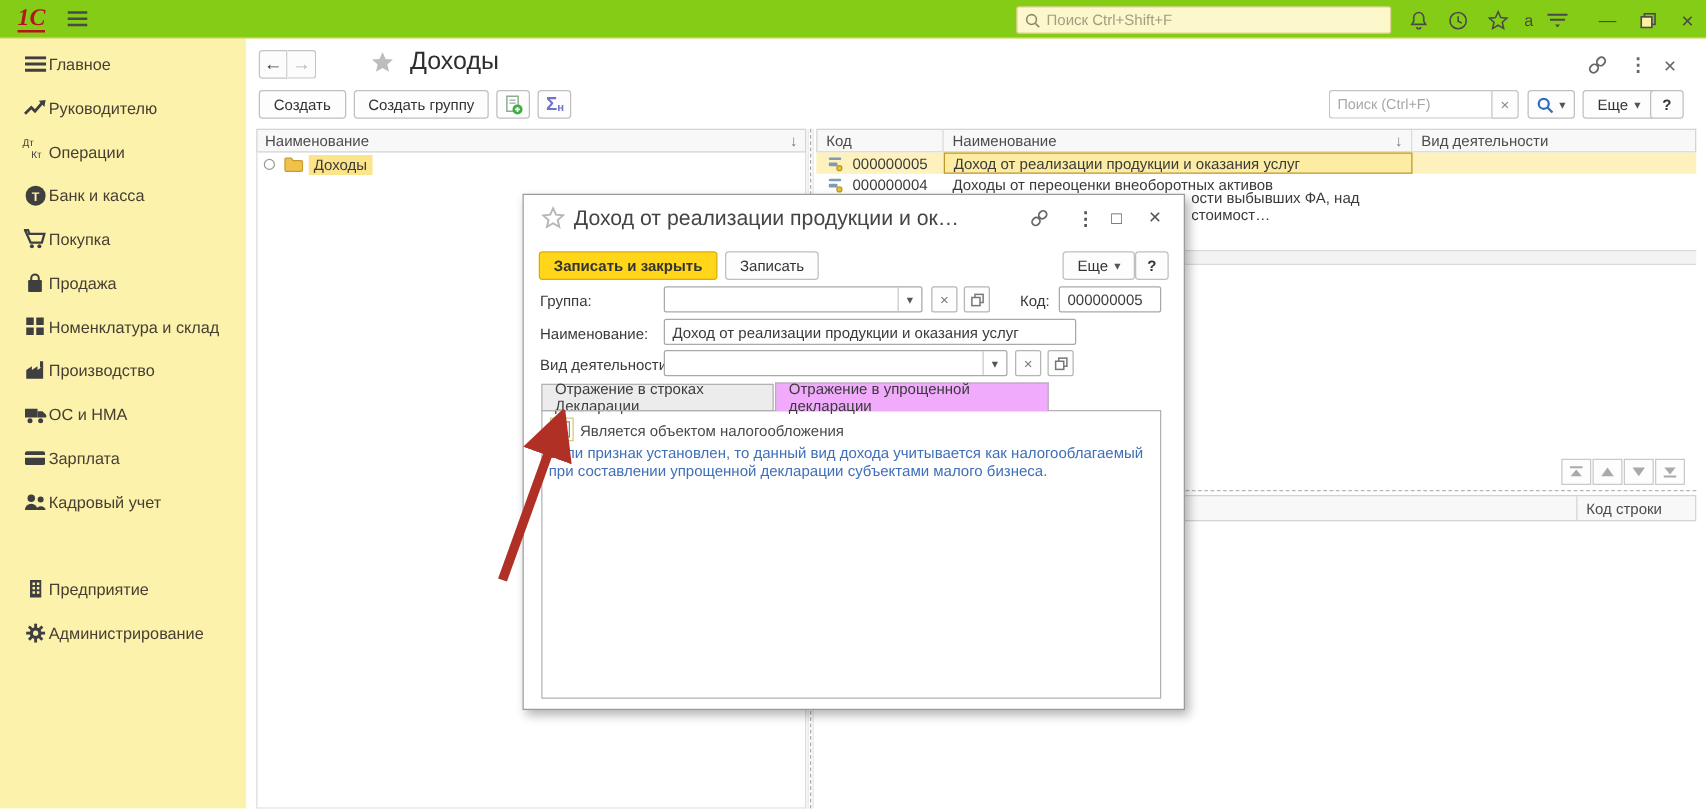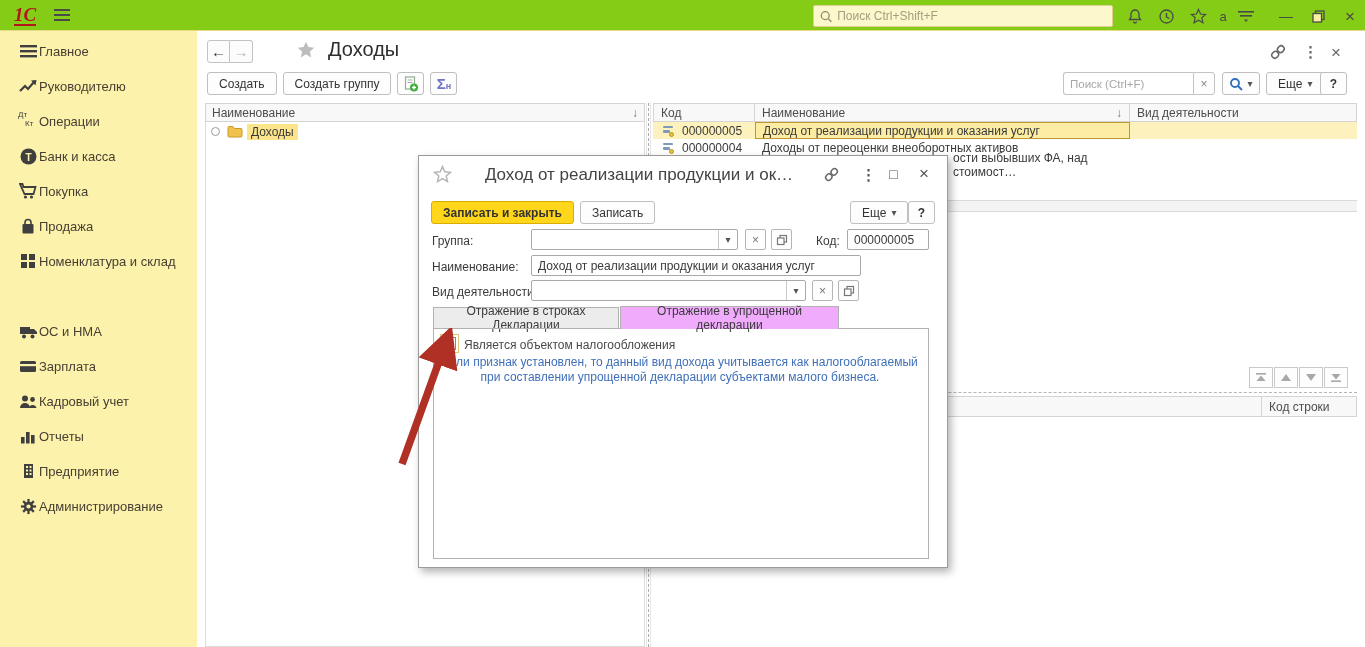--- a/index.html
+++ b/index.html
@@ -70,21 +70,21 @@
   .gray-band { position:absolute; left:456px; top:169px; width:704px; height:12px; background:#f3f3f3; border-top:1px solid #dadada; border-bottom:1px solid #dadada; }
 
   .mv-grp { position:absolute; left:1052px; top:336px; display:flex; gap:1px; }
   .mv { width:24px; height:21px; border:1px solid #c9c9c9; background:#fdfdfd; display:flex; align-items:center; justify-content:center; }
   .hsplit { position:absolute; left:456px; top:361px; width:704px; border-top:1px dashed #b5b5b5; }
   .low-hdr { position:absolute; left:456px; top:365px; width:704px; height:21px; background:#f8f8f8; border:1px solid #d4d4d4; display:flex; align-items:center; }
   .low-div { position:absolute; left:607px; top:0; height:100%; border-left:1px solid #d4d4d4; }
   .low-lbl { position:absolute; left:615px; color:#4c4c4c; }
 
   
-  .dialog { position:absolute; left:418px; top:155px; width:530px; height:413px; background:#fff; border:1px solid #9b9b9b; box-shadow:3px 4px 8px rgba(0,0,0,.3); z-index:40;text-align:center; }
+  .dialog { position:absolute; left:418px; top:155px; width:530px; height:413px; background:#fff; border:1px solid #9b9b9b; box-shadow:3px 4px 8px rgba(0,0,0,.3); z-index:40; }
   .dlg-title { position:absolute; left:0; top:0; width:100%; height:38px; display:flex; align-items:center; }
   .dlg-title .t { position:absolute; left:40px; top:9px; font-size:17px; color:#444; width:360px; white-space:nowrap; overflow:hidden; }
   .dlg-ico { position:absolute; top:10px; color:#555; }
   .btn-primary { background:#ffd619; border:1px solid #d9ae00; font-weight:bold; }
   .dlg-row-lbl { position:absolute; font-size:12px; color:#3a3a3a; }
   .fld { position:absolute; height:21px; border:1px solid #a9a9a9; border-radius:2px; background:#fff; display:flex; align-items:center; }
   .fld .val { padding:0 6px; white-space:nowrap; overflow:hidden; }
   .fld .dd { margin-left:auto; width:19px; align-self:stretch; border-left:1px solid #c9c9c9; display:flex; align-items:center; justify-content:center; color:#555; font-size:10px; }
   .sq-btn { position:absolute; width:21px; height:21px; border:1px solid #b5b5b5; border-radius:2px; background:#fdfdfd; display:flex; align-items:center; justify-content:center; color:#777; }
   .tab { position:absolute; height:22px; display:flex; align-items:center; justify-content:center; border:1px solid #b2b2b2; font-size:12px; padding:0 10px; }
@@ -225,20 +225,29 @@
             <g fill="currentColor">
               <rect x="1" y="1" width="6" height="6"></rect>
               <rect x="9" y="1" width="6" height="6"></rect>
               <rect x="1" y="9" width="6" height="6"></rect>
               <rect x="9" y="9" width="6" height="6"></rect>
             </g>
           </svg>
         </span>
       <span class="lbl">Номенклатура и склад</span>
     </div>
+    <div class="side-item" style="top:252px">
+      <span class="ic">
+          <svg width="17" height="16" viewBox="0 0 17 16">
+            <path d="M1 15 V8 l4.5-3 v3 l4.5-3 v3 l4.5-3 v10 z" fill="currentColor"></path>
+            <rect x="12" y="1" width="2.5" height="5" fill="currentColor"></rect>
+          </svg>
+        </span>
+      <span class="lbl">Производство</span>
+    </div>
     <div class="side-item" style="top:287px">
       <span class="ic">
           <svg width="19" height="15" viewBox="0 0 19 15">
             <rect x="1" y="3" width="10" height="7" fill="currentColor"></rect>
             <path d="M11 5 h4 l3 3 v2 h-7 z" fill="currentColor"></path>
             <circle cx="5" cy="12.5" r="2" fill="currentColor"></circle>
             <circle cx="13.5" cy="12.5" r="2" fill="currentColor"></circle>
           </svg>
         </span>
       <span class="lbl">ОС и НМА</span>
@@ -255,32 +264,20 @@
     <div class="side-item" style="top:357px">
       <span class="ic">
           <svg width="18" height="15" viewBox="0 0 18 15">
             <circle cx="6" cy="4.5" r="3" fill="currentColor"></circle>
             <path d="M1 14 a5 5 0 0 1 10 0 z" fill="currentColor"></path>
             <circle cx="13.5" cy="5.5" r="2.4" fill="currentColor"></circle>
             <path d="M9.8 14 a4 4 0 0 1 7.7 0 z" fill="currentColor"></path>
           </svg>
         </span>
       <span class="lbl">Кадровый учет</span>
-    </div>
-    <div class="side-item" style="top:392px">
-      <span class="ic">
-          <svg width="16" height="15" viewBox="0 0 16 15">
-            <g fill="currentColor">
-              <rect x="1" y="8" width="3.6" height="6.5"></rect>
-              <rect x="6" y="3" width="3.6" height="11.5"></rect>
-              <rect x="11" y="6" width="3.6" height="8.5"></rect>
-            </g>
-          </svg>
-        </span>
-      <span class="lbl">Отчеты</span>
     </div>
     <div class="side-item" style="top:427px">
       <span class="ic">
           <svg width="15" height="16" viewBox="0 0 15 16">
             <rect x="3" y="1" width="9" height="14" fill="currentColor"></rect>
             <g fill="#fcf2ac">
               <rect x="5" y="3" width="2" height="2"></rect>
               <rect x="8.5" y="3" width="2" height="2"></rect>
               <rect x="5" y="6.5" width="2" height="2"></rect>
               <rect x="8.5" y="6.5" width="2" height="2"></rect>

